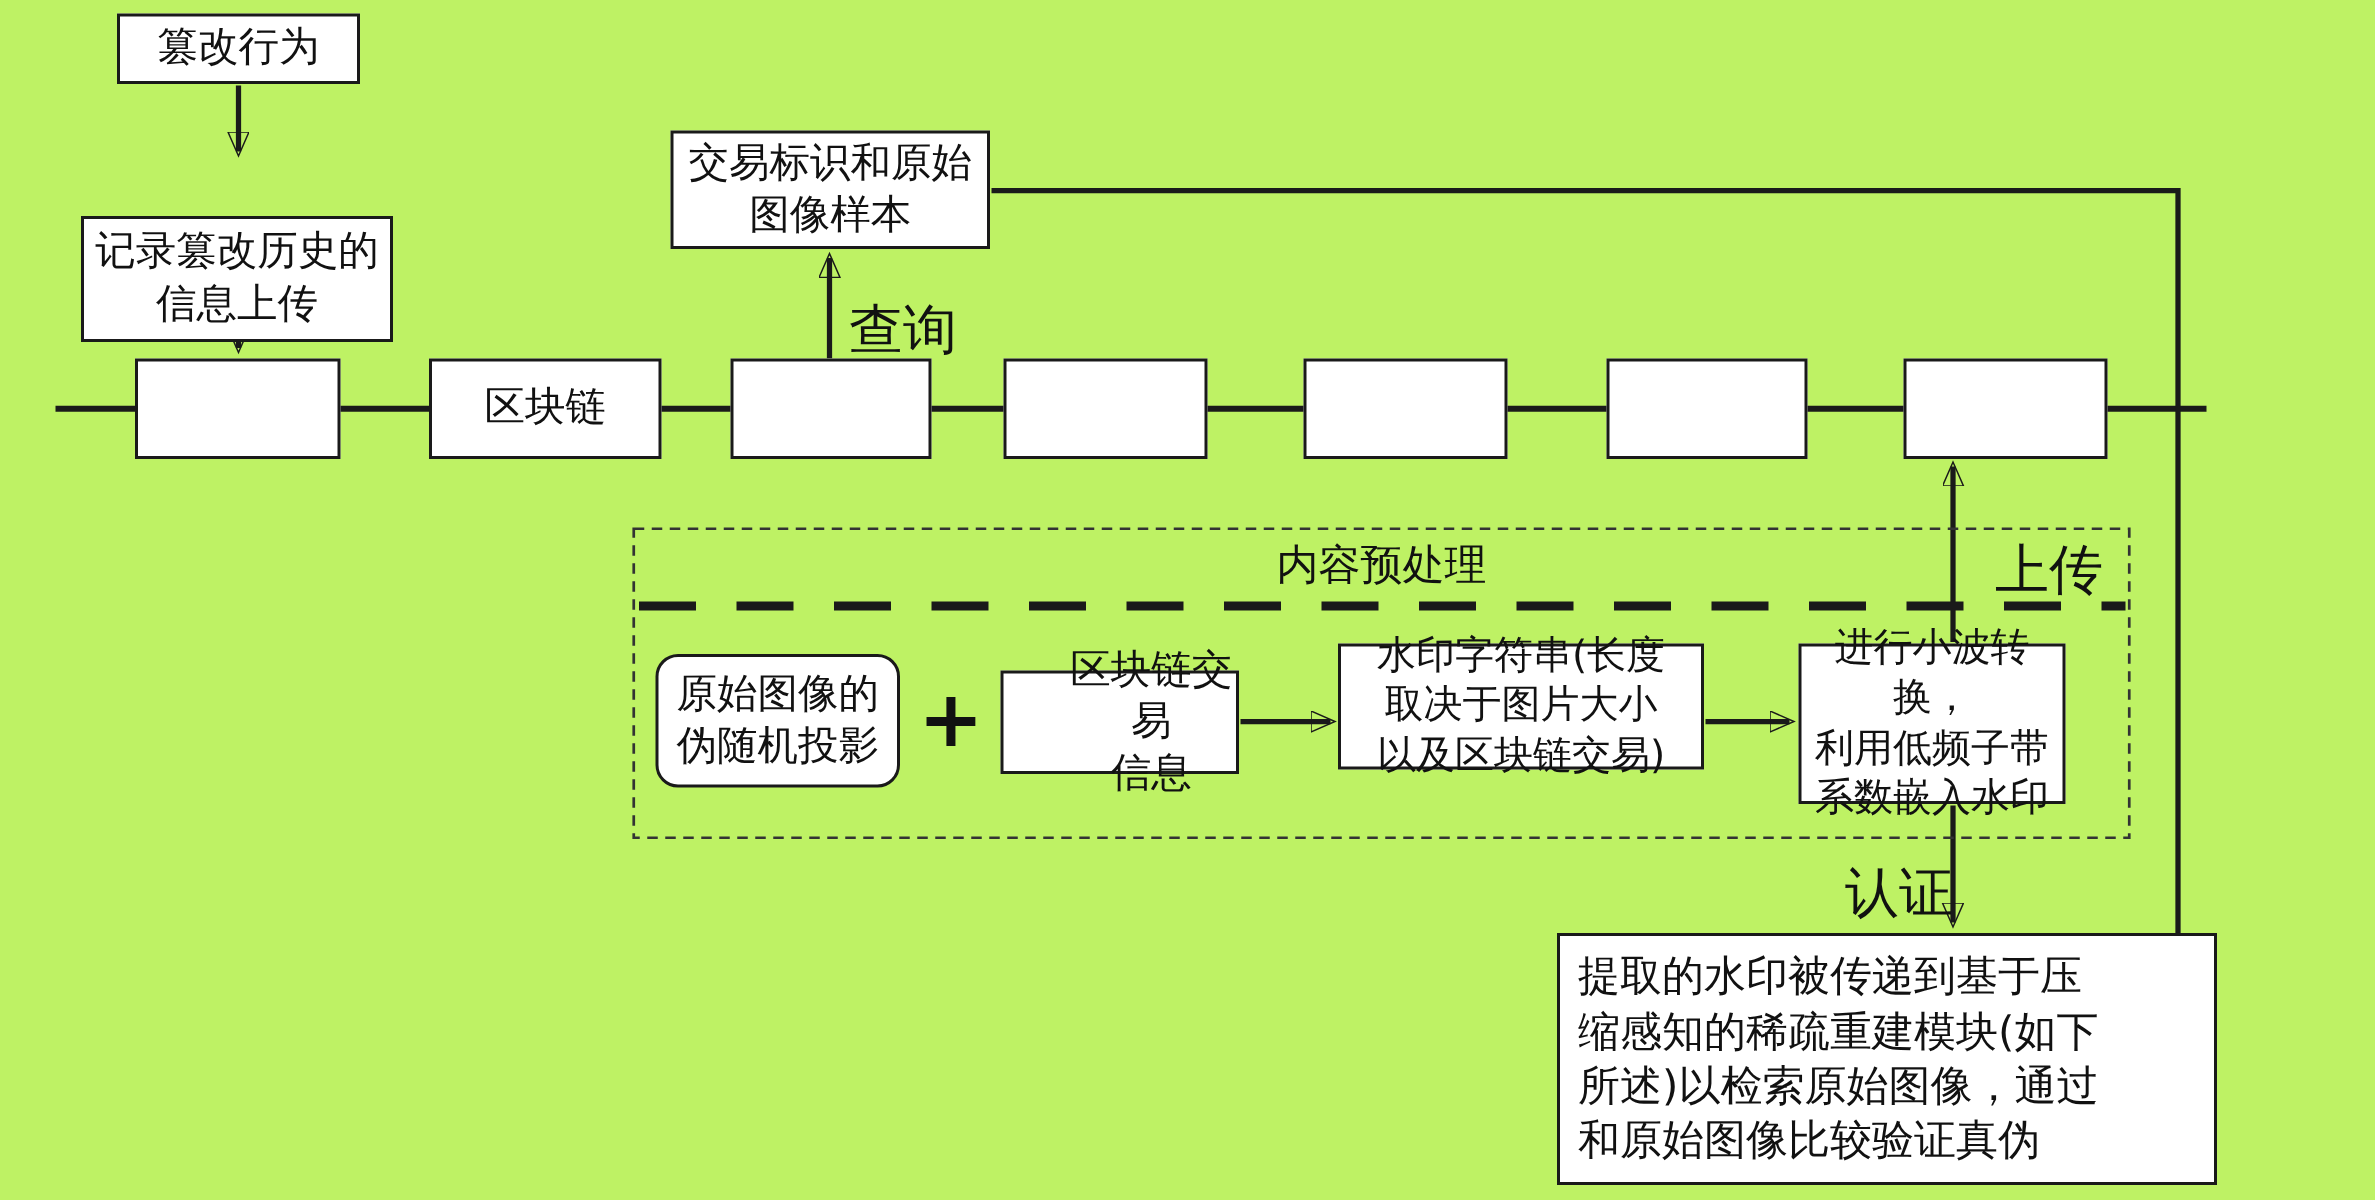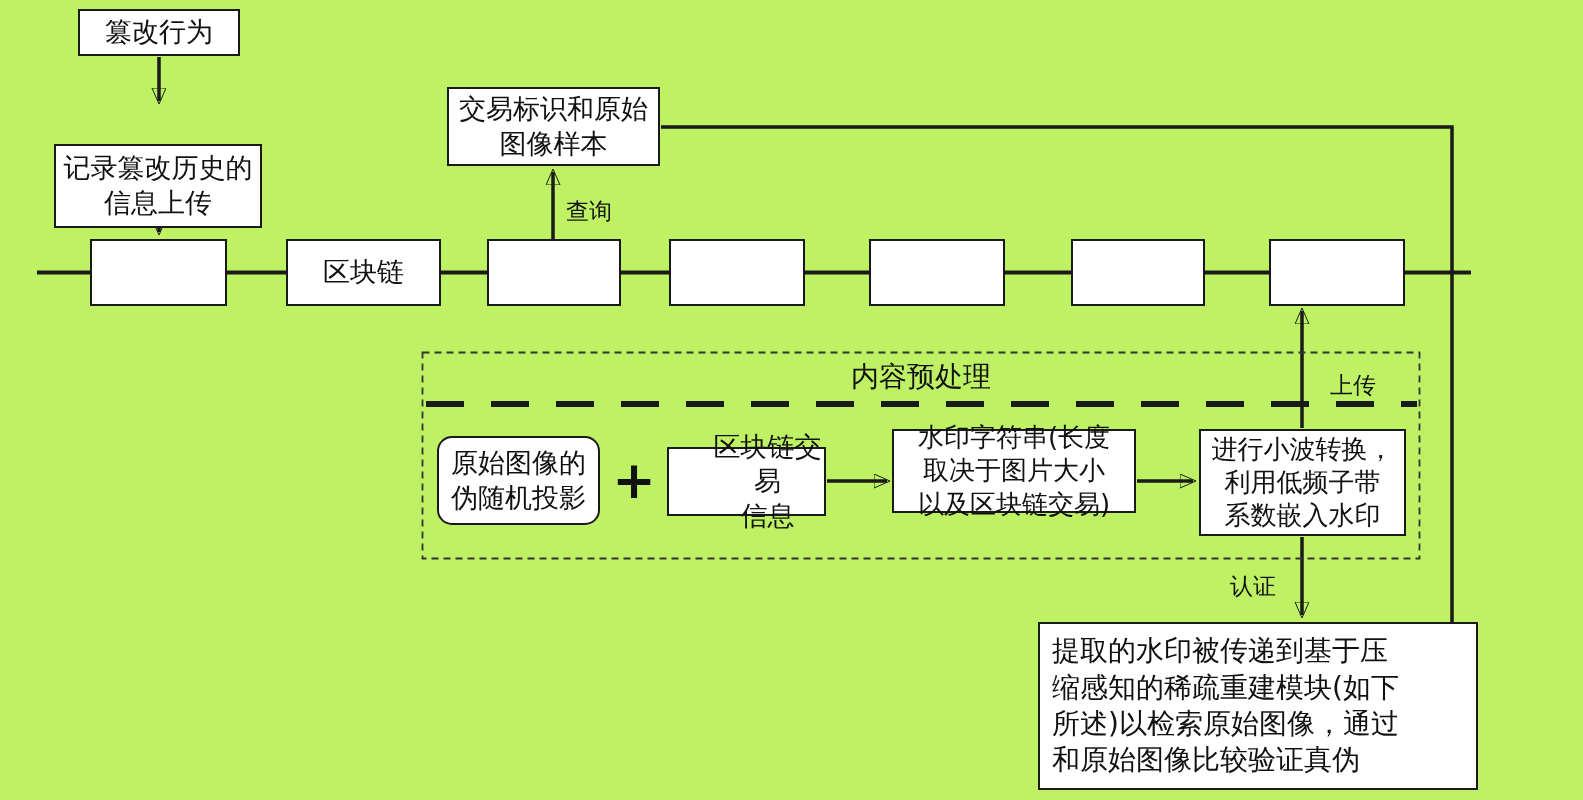--- a/index.html
+++ b/index.html
@@ -34,21 +34,21 @@
     font-size: 27px;
     line-height: 1.28;
     z-index: 2;
     color: #111;
   }
 
   .chain-block { z-index: 2; }
 
   .lbl {
     position: absolute;
-    font-size: 23px;
+    font-size: 36px;
     z-index: 3;
     white-space: nowrap;
     color: #111;
   }
 
   .preprocess-title {
     position: absolute;
     left: 422px; top: 358px; width: 998px;
     text-align: center;
     font-size: 28px;
@@ -124,35 +124,35 @@
   <div class="box chain-block" style="left:90px; top:239px; width:137px; height:67px;"></div>
   <div class="box chain-block" style="left:286px; top:239px; width:155px; height:67px;">区块链</div>
   <div class="box chain-block" style="left:487px; top:239px; width:134px; height:67px;"></div>
   <div class="box chain-block" style="left:669px; top:239px; width:136px; height:67px;"></div>
   <div class="box chain-block" style="left:869px; top:239px; width:136px; height:67px;"></div>
   <div class="box chain-block" style="left:1071px; top:239px; width:134px; height:67px;"></div>
   <div class="box chain-block" style="left:1269px; top:239px; width:136px; height:67px;"></div>
 
   <div class="preprocess-title">内容预处理</div>
 
-  <div class="lbl" style="left:1330px; top:370px;">上传</div>
+  <div class="lbl" style="left:1330px; top:356px;">上传</div>
 
   <div class="box" style="left:437px; top:436px; width:163px; height:89px;border-radius:15px;">原始图像的
 伪随机投影</div>
 
   <div class="plus">+</div>
 
   <div class="box" style="left:667px; top:447px; width:159px; height:69px;padding-left:42px;">区块链交易
 信息</div>
 
   <div class="box small-font" style="left:892px; top:429px; width:244px; height:84px;">水印字符串(长度
 取决于图片大小
 以及区块链交易)</div>
 
-  <div class="box small-font" style="left:1199px; top:429px; width:207px; height:107px;">进行小波转换，
+  <div class="box small-font" style="left:1199px; top:429px; width:178px; height:107px;">进行小波转换，
 利用低频子带
 系数嵌入水印</div>
 
   <div class="lbl" style="left:1230px; top:571px;">认证</div>
 
   <div class="box verify" style="left:1038px; top:622px; width:440px; height:168px;">提取的水印被传递到基于压
 缩感知的稀疏重建模块(如下
 所述)以检索原始图像，通过
 和原始图像比较验证真伪</div>
 

